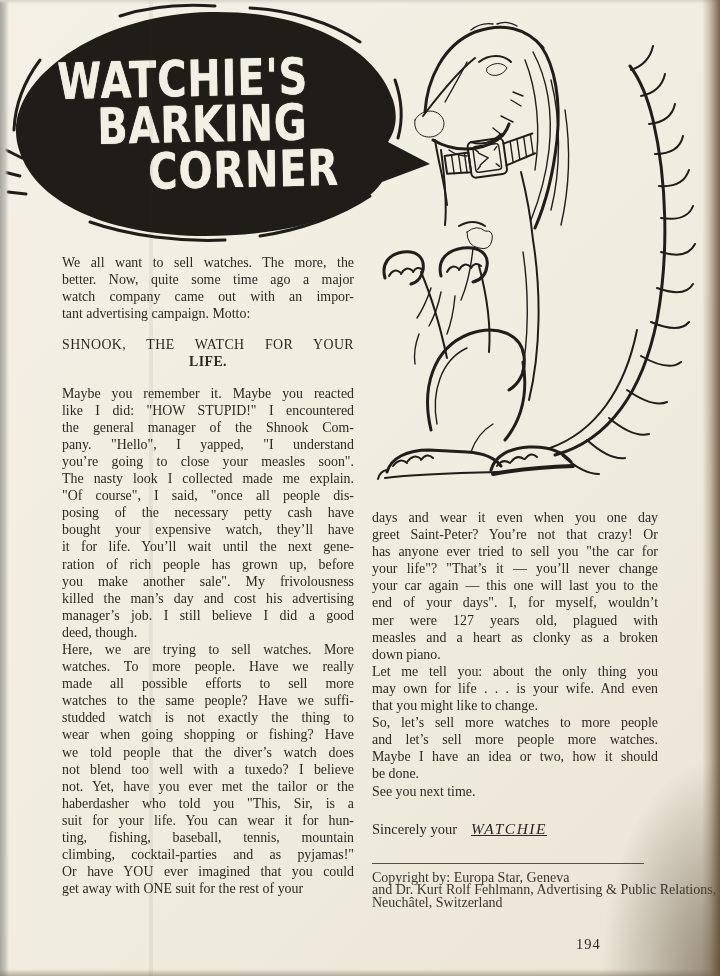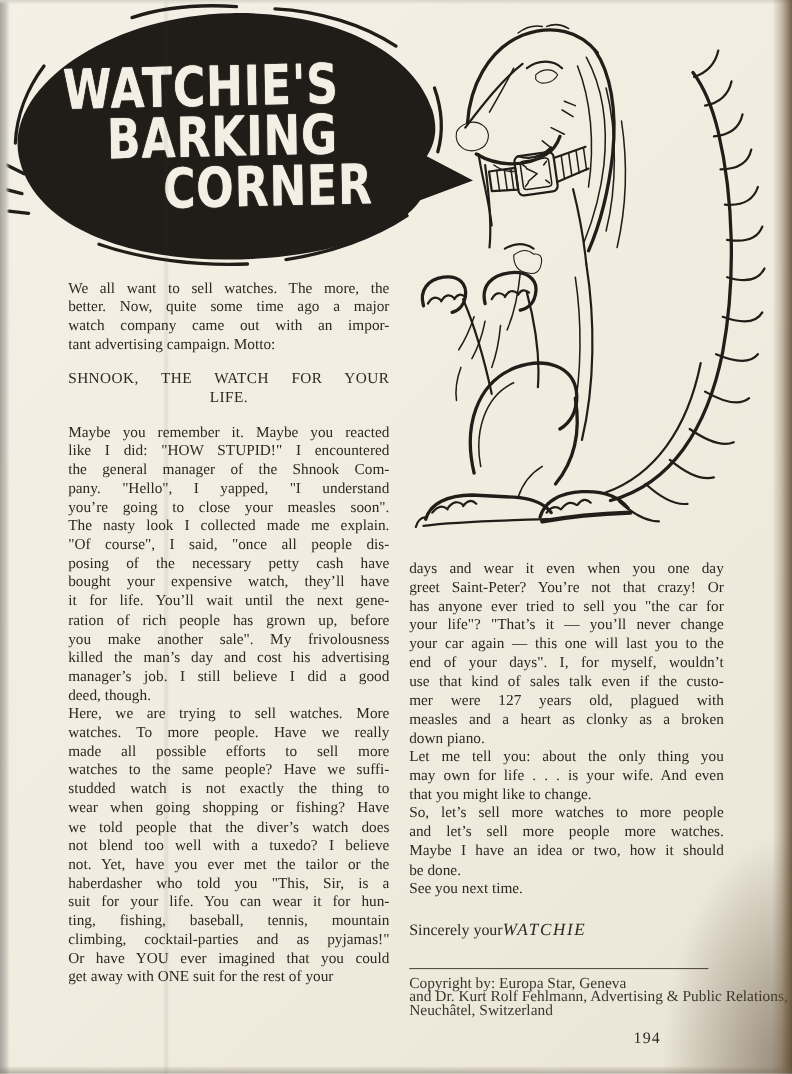--- a/index.html
+++ b/index.html
@@ -37,24 +37,24 @@
   
   .col{color:#2d2822;}
   .col-left{left:62px;top:254px;width:292px;}
   .col-right{left:372px;top:509px;width:286px;}
   .block{margin:0;}
   .block.heading{margin:14px 0;}
   .tline{font-size:13.9px;line-height:17.1px;white-space:nowrap;
          text-align:justify;text-align-last:justify;}
   .tline.last{text-align-last:left;}
   .block.heading .tline{letter-spacing:.4px;}
-  .block.heading .tline.last{text-align-last:center;}
+  .block.heading .tline.last{text-align-last:center;font-weight:bold;}
   
   .signature{margin-top:20px;font-size:14.5px;color:#2d2822;}
-  .sig-name{font-style:italic;letter-spacing:1.5px;font-size:15.5px;}
+  .sig-name{font-style:italic;letter-spacing:1.5px;margin-left:14px;font-size:15.5px;text-decoration:underline;}
   .divider{margin-top:25px;width:272px;height:1px;background:#55504a;}
   .copyright{margin-top:8px;}
   .copy-line{font-size:14px;line-height:12.6px;white-space:nowrap;color:#3a362e;}
   .page-number{left:576px;top:936px;font-size:14.5px;color:#2d2822;letter-spacing:1px;}
 </style>
 </head>
 <body>
 
 <div class="abs dog-wrap">
   <svg width="330" height="500" viewBox="0 0 330 500">
@@ -192,21 +192,20 @@
 
 <div class="abs col col-right">
   <div>
       <div class="block paragraph">
         <div class="tline">days and wear it even when you one day</div>
         <div class="tline">greet Saint-Peter? You’re not that crazy! Or</div>
         <div class="tline">has anyone ever tried to sell you "the car for</div>
         <div class="tline">your life"? "That’s it — you’ll never change</div>
         <div class="tline">your car again — this one will last you to the</div>
         <div class="tline">end of your days". I, for myself, wouldn’t</div>
-        <div class="tline">use that kind of sales talk even if the custo-</div>
         <div class="tline">mer were 127 years old, plagued with</div>
         <div class="tline">measles and a heart as clonky as a broken</div>
         <div class="tline last">down piano.</div>
       </div>
       <div class="block paragraph">
         <div class="tline">Let me tell you: about the only thing you</div>
         <div class="tline">may own for life . . . is your wife. And even</div>
         <div class="tline last">that you might like to change.</div>
       </div>
       <div class="block paragraph">

